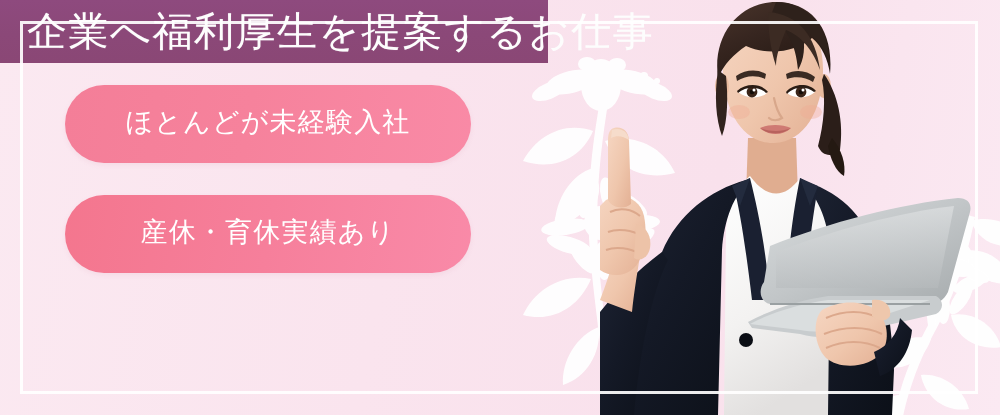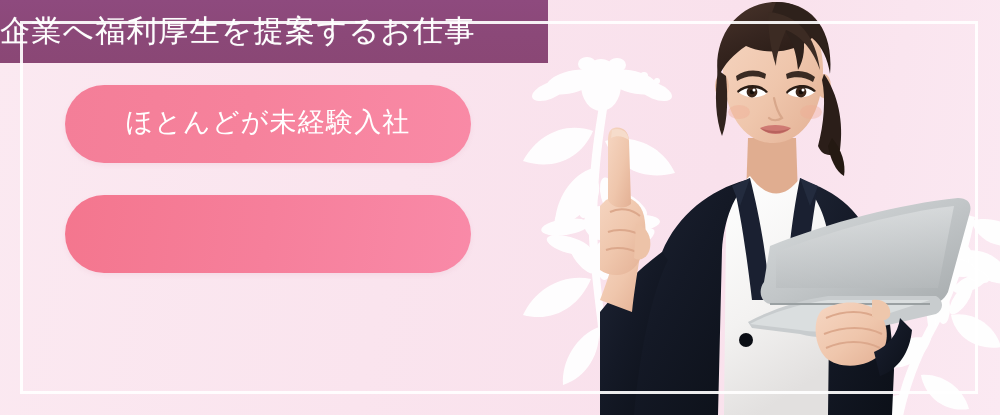--- a/index.html
+++ b/index.html
@@ -32,22 +32,23 @@
   
   .header-bar {
     position:absolute; left:0; top:0;
     width:548px; height:63px;
     background:linear-gradient(180deg,#8e4a7e 0%,#8b4878 55%,#8a4775 100%);
     z-index:5;
     display:flex; align-items:center;
   }
   .header-title {
     color:#fdfdfd;
-    font-size:30px;
+    font-size:40px;
     letter-spacing:1.5px;
+    padding-left:27px;
     font-weight:400;
     white-space:nowrap;
     text-shadow:0 0 1px rgba(255,255,255,.35);
     font-family:Liberation Serif, serif;
   }
 
   
   .pills { position:absolute; left:65px; top:85px; z-index:4; }
   .pill {
     width:406px; height:78px;
@@ -304,18 +305,19 @@
 
   <div class="header-bar">
     <div class="header-title">企業へ福利厚生を提案するお仕事</div>
   </div>
 
   <div class="pills">
     <div class="pill pill-1">
       <div class="pill-main">ほとんどが未経験入社</div>
     </div>
     <div class="pill pill-2">
+      <div class="pill-main">産休・育休実績あり</div>
     </div>
   </div>
 
   <div class="frame"></div>
 
 </div>
 
 </body></html>

